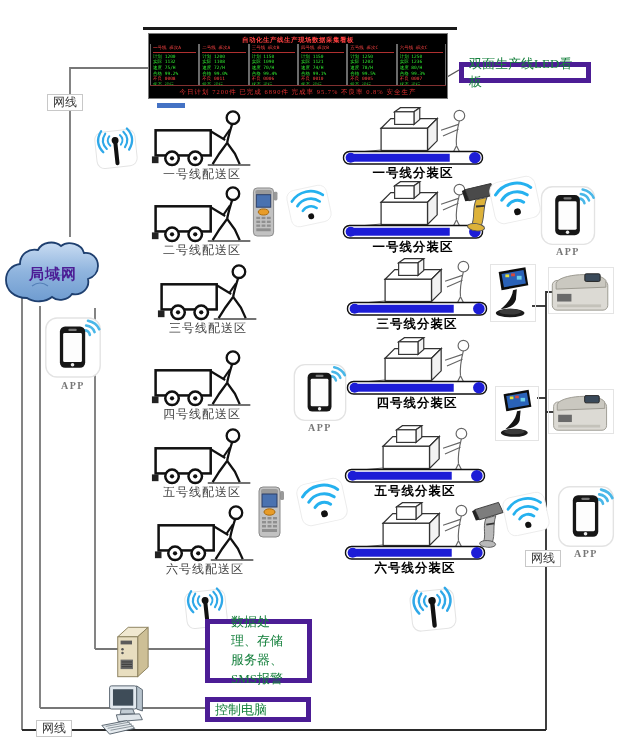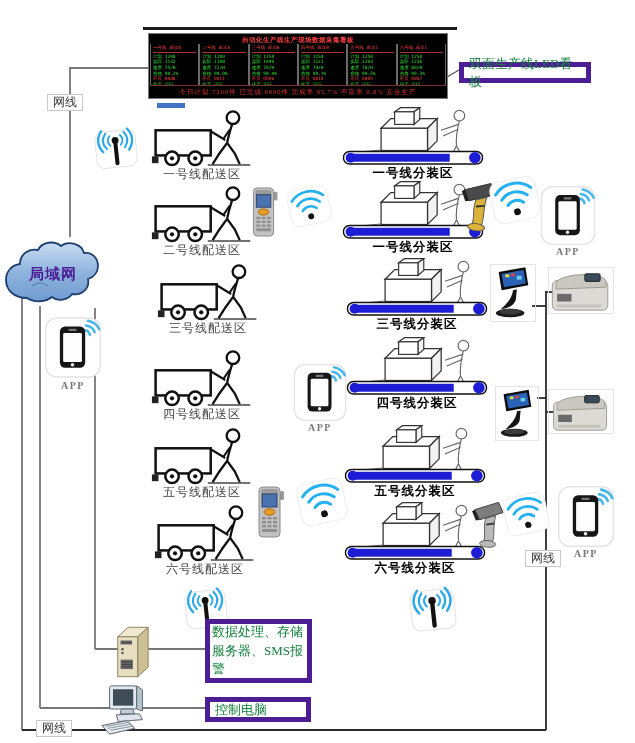--- a/index.html
+++ b/index.html
@@ -479,21 +479,21 @@
   <div class="node" style="left:406px;top:584px;">
     <svg class="icon-svg" width="54" height="52" viewBox="0 0 50 50">
         <use href="#sym-ant"></use>
       </svg>
   </div>
   <div class="node" style="left:113px;top:624px;">
     <svg class="icon-svg" width="38" height="56" viewBox="0 0 40 58">
         <use href="#sym-server"></use>
       </svg>
   </div>
-  <div class="label-box" style="left:205px;top:619px;width:107px;height:64px;line-height:1.45;padding:2px 2px;">
+  <div class="label-box" style="left:205px;top:619px;width:107px;height:64px;line-height:1.45;padding:2px 21px;">
     <span>数据处理、存储服务器、SMS报警</span>
   </div>
   <div class="node" style="left:95px;top:682px;">
     <svg class="icon-svg" width="62" height="56" viewBox="0 0 62 58">
         <use href="#sym-pc"></use>
       </svg>
   </div>
   <div class="label-box" style="left:205px;top:697px;width:106px;height:25px;">
     <span>控制电脑</span>
   </div>

